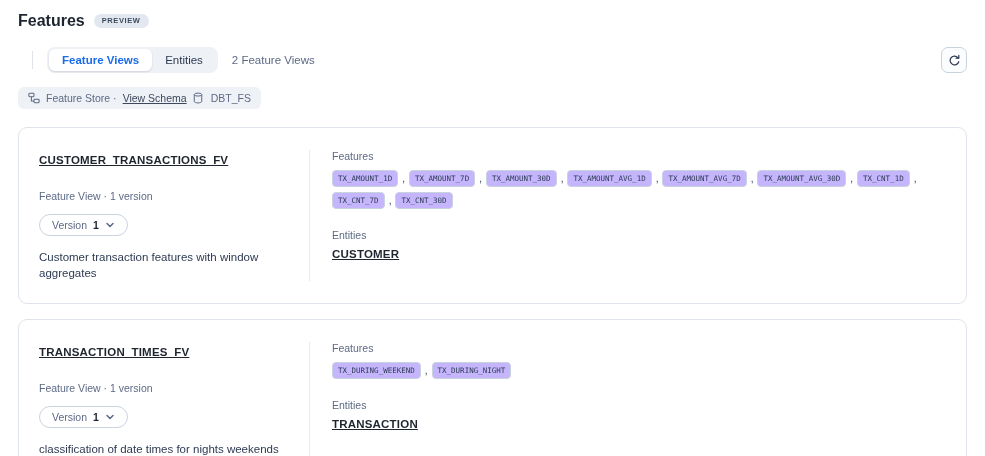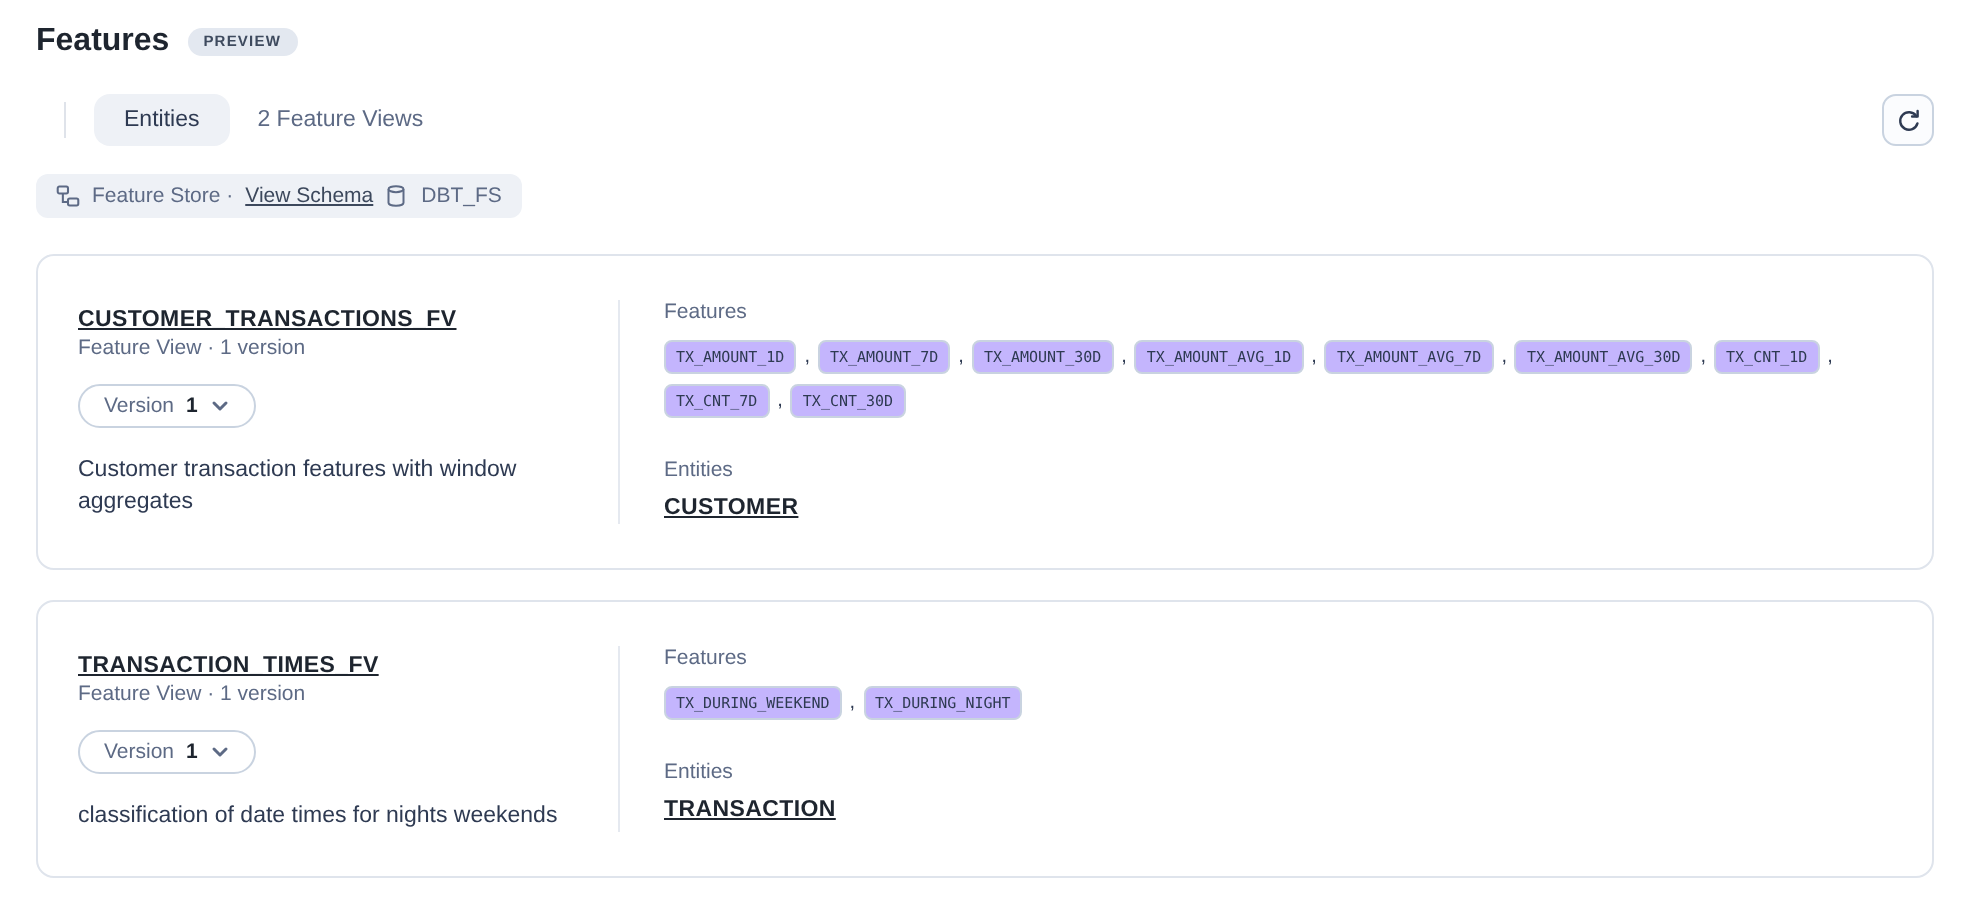--- a/index.html
+++ b/index.html
@@ -66,21 +66,21 @@
     padding: 22px 20px;
   }
   .card-1 { min-height: 150px; }
   .card-2 { min-height: 130px; }
   .card-left { width: 270px; flex-shrink: 0; padding-right: 20px; }
   .card-right { flex: 1; border-left: 1px solid #e5e9f0; padding-left: 22px; }
   .card-title {
     display: inline-block; font-size: 11.5px; font-weight: bold;
     color: #1e252f; text-decoration: underline; letter-spacing: 0.2px; cursor: pointer;
   }
-  .card-sub { margin-top: 0; font-size: 10.5px; color: #5d6a85; }
+  .card-sub { margin-top: 22px; font-size: 10.5px; color: #5d6a85; }
   .version-pill {
     margin-top: 12px; display: inline-flex; align-items: center; gap: 6px;
     border: 1px solid #c9d3e0; border-radius: 13px; padding: 4px 12px;
     background: #fff; font-size: 10.5px; cursor: pointer; font-family: inherit;
   }
   .v-label { color: #5d6a85; }
   .v-value { font-weight: bold; color: #1e252f; }
   .card-desc { margin-top: 13px; font-size: 11.5px; color: #2e3a52; line-height: 1.4; max-width: 255px; }
   .sec-label { font-size: 10.5px; color: #5d6a85; }
   .chips { margin-top: 8px; display: flex; flex-wrap: wrap; gap: 5px 4px; align-items: center; max-width: 617px; }
@@ -105,20 +105,21 @@
 
   <div class="title-row">
     <h1 class="page-title">Features</h1>
     <span class="preview-badge">PREVIEW</span>
   </div>
 
   <div class="toolbar">
     <div class="toolbar-left">
       <div class="vdivider"></div>
       <div class="segmented">
+        <button class="tab tab-active">Feature Views</button>
         <button class="tab">Entities</button>
       </div>
       <span class="count">2 Feature Views</span>
     </div>
     <button class="refresh-btn">
       <span>
         <svg width="13" height="13" viewBox="0 0 16 16" fill="none">
           <path d="M13.2 9.5A5.4 5.4 0 1 1 12.5 5" stroke="#2e3a52" stroke-width="1.5" stroke-linecap="round"></path>
           <path d="M13.3 1.8v3.4H9.9" stroke="#2e3a52" stroke-width="1.5" stroke-linecap="round" stroke-linejoin="round"></path>
         </svg>

